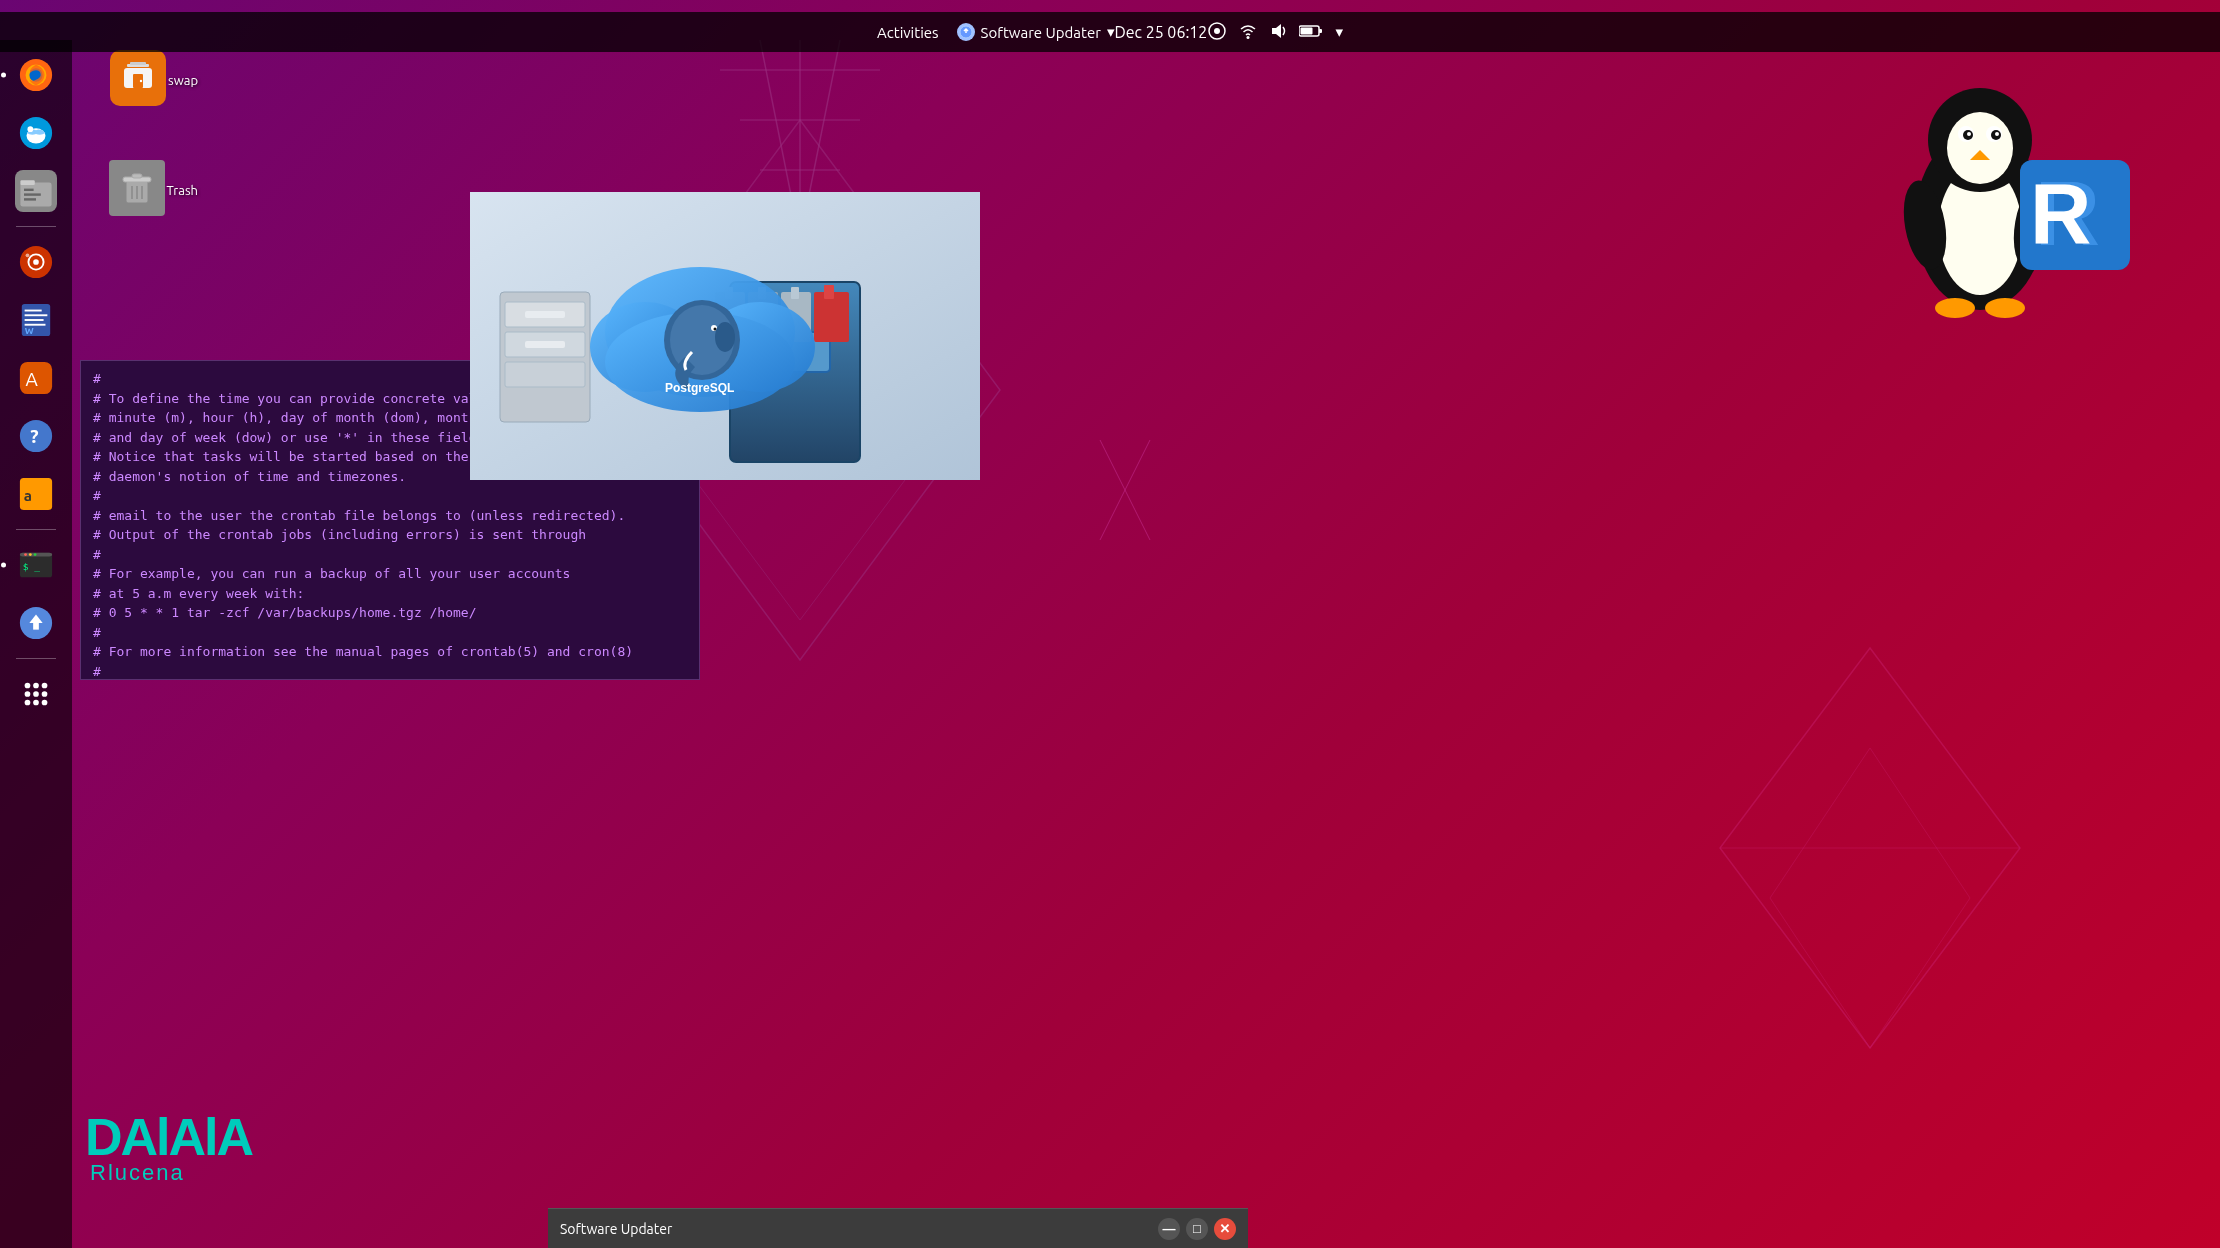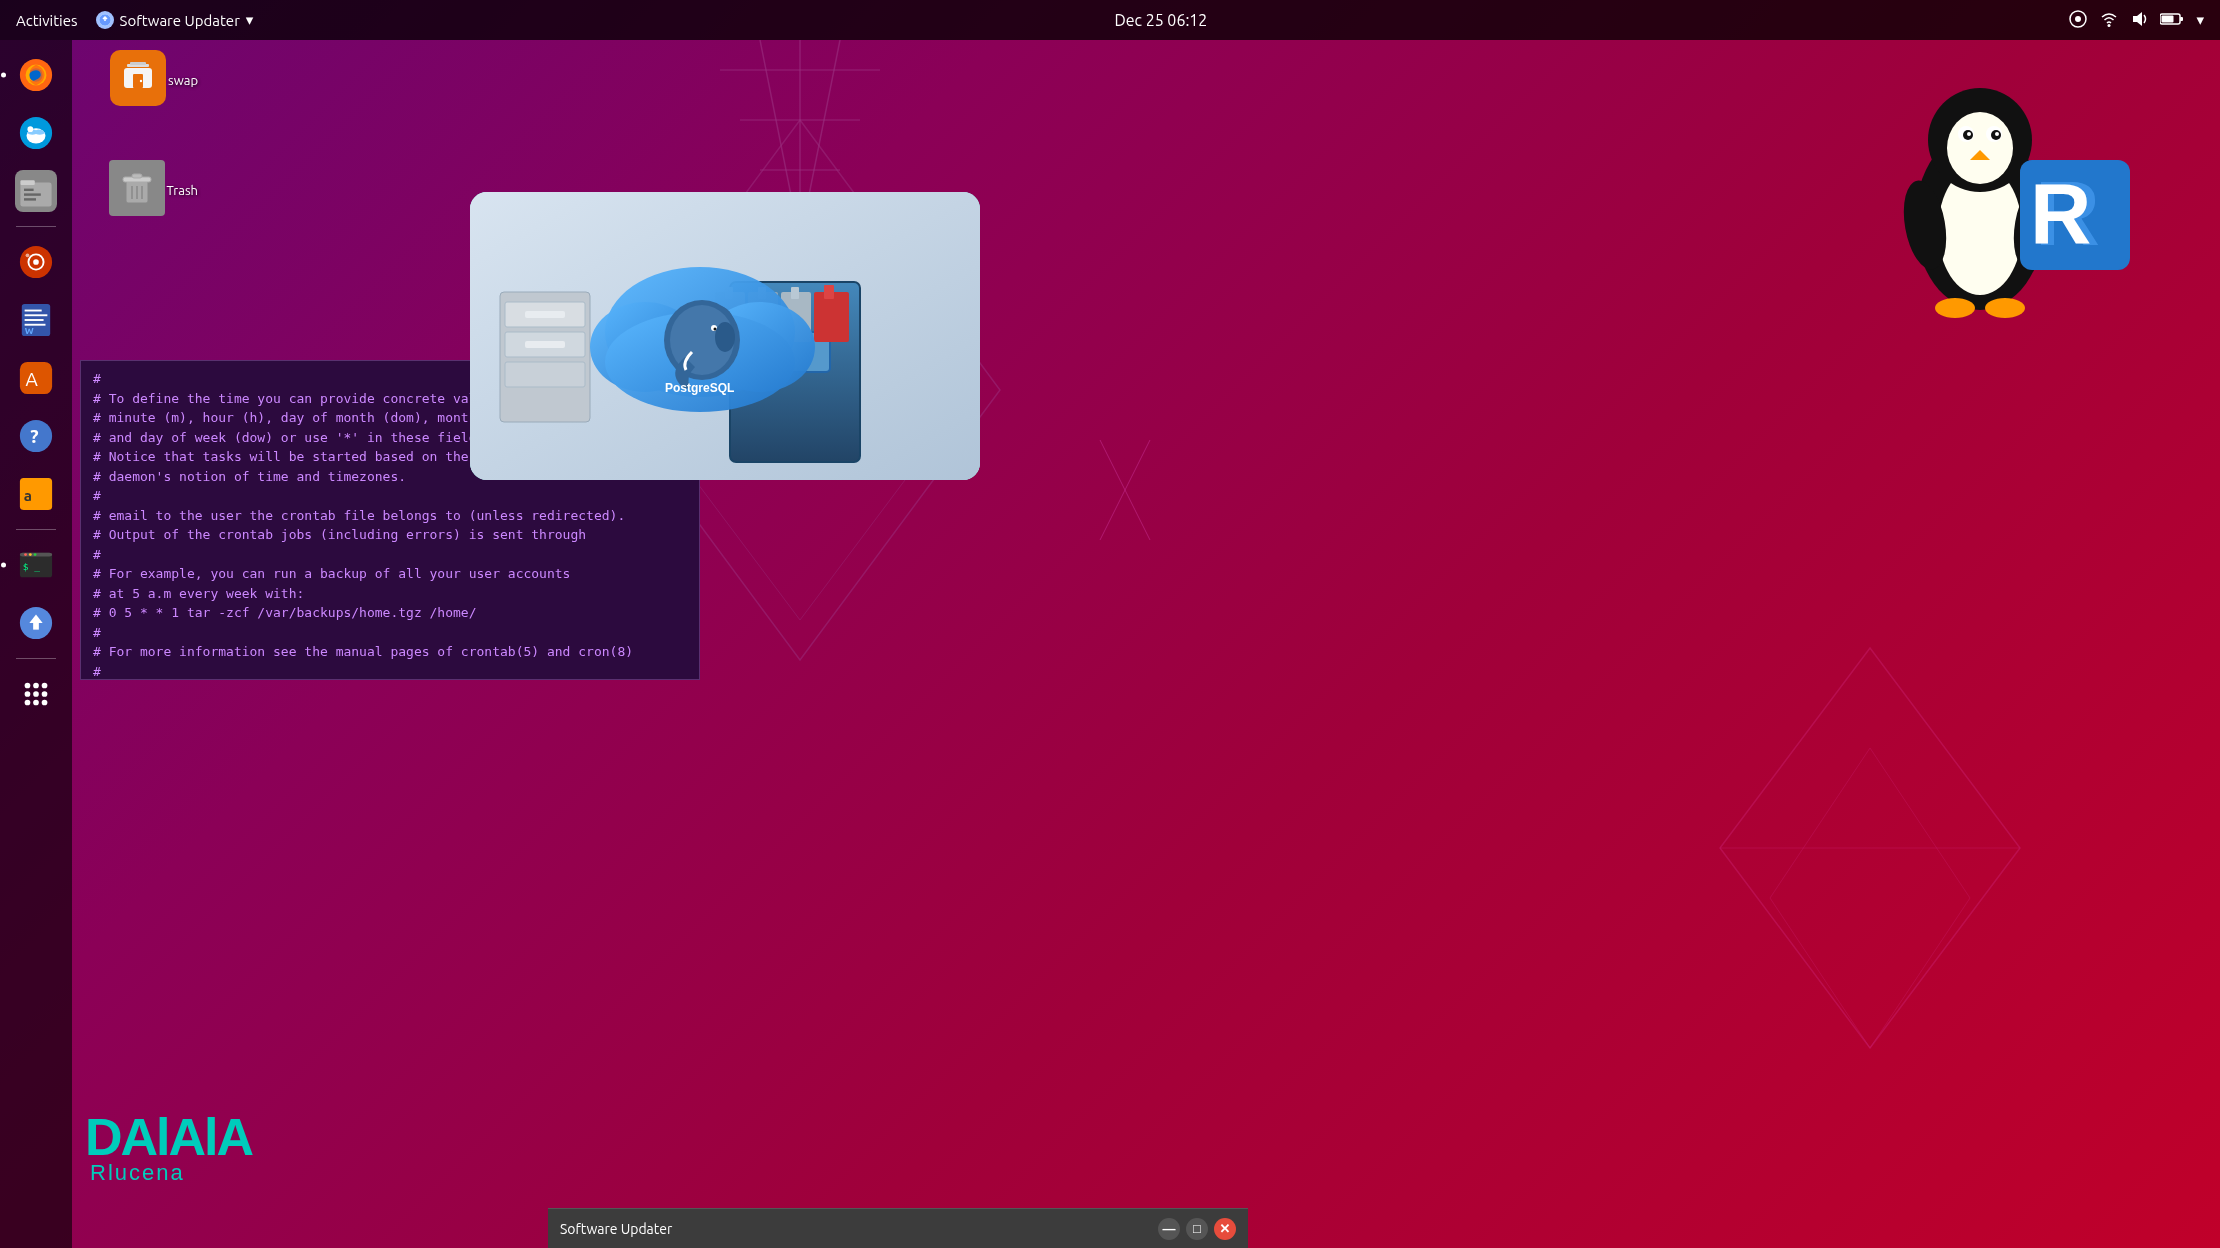--- a/index.html
+++ b/index.html
@@ -8,26 +8,26 @@
       height: 1248px;
       background: linear-gradient(135deg, #6a0572 0%, #8b0057 30%, #a0003a 60%, #c0002a 100%);
       font-family: 'Ubuntu', 'DejaVu Sans', sans-serif;
       overflow: hidden;
       position: relative;
     }
 
     
     .topbar {
       position: absolute;
-      top: 0; left: 0; right: 0;
+      top: 12px; left: 0; right: 0;
       height: 40px;
       background: rgba(0,0,0,0.75);
       display: flex;
       align-items: center;
-      justify-content: space-between;
+      justify-content: center;
       padding: 0 16px;
       z-index: 100;
       color: white;
       font-size: 15px;
     }
     .topbar-left {
       display: flex;
       align-items: center;
       gap: 18px;
     }
@@ -179,21 +179,20 @@
     
     .image-popup {
       position: absolute;
       left: 470px;
       top: 192px;
       width: 510px;
       height: 288px;
       z-index: 30;
       background: #14b8a6;
       overflow: hidden;
-      border-radius: 17px;
     }
     .popup-image-content {
       width: 100%;
       height: 100%;
       position: relative;
       background: linear-gradient(135deg, #d0d8e8 0%, #b8c8d8 50%, #c8d0e0 100%);
       display: flex;
       align-items: center;
       justify-content: center;
     }

